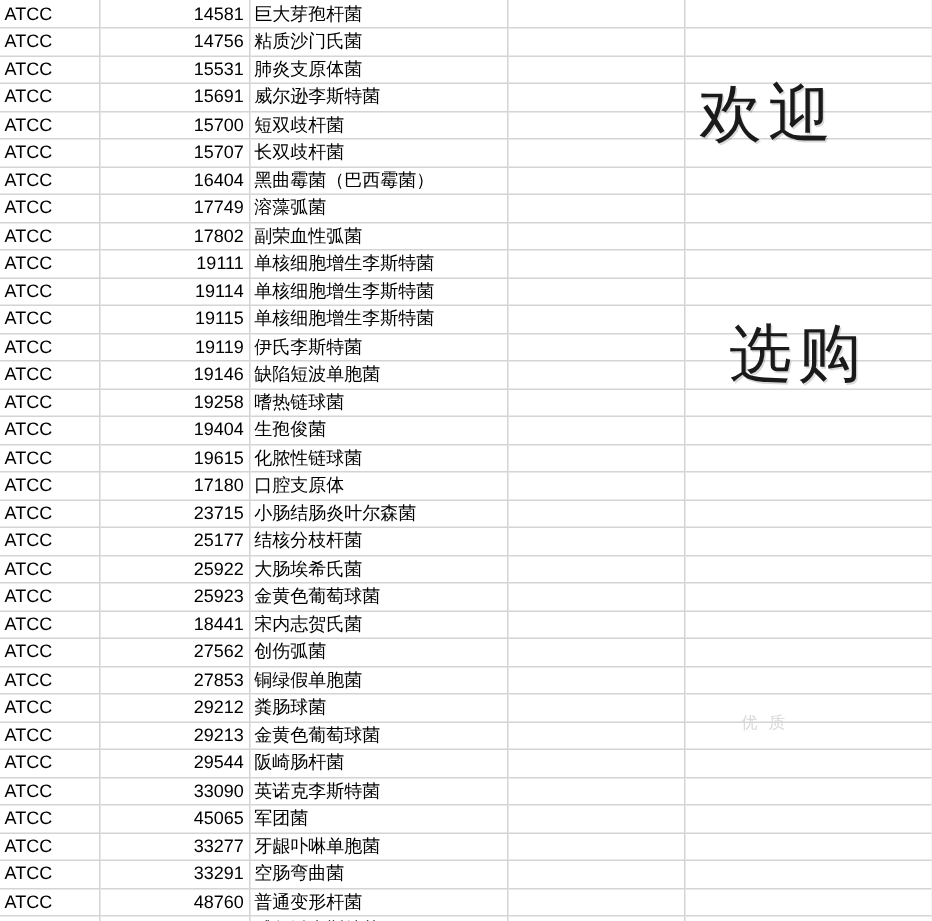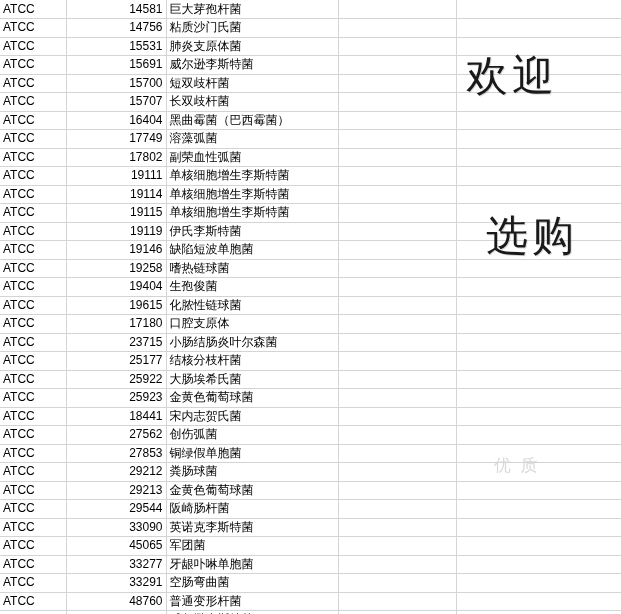--- a/index.html
+++ b/index.html
@@ -61,23 +61,23 @@
     font-weight: 400;
     pointer-events: none;
     text-shadow: 1px 1px 0 rgba(0,0,0,0.15);
   }
   #wm-top { left: 466px; top: 48px; }
   #wm-bottom { left: 486px; top: 208px; }
 
   .ghost {
     position: absolute;
     left: 494px;
-    top: 454px;
+    top: 474px;
     font-family: "DejaVu Sans", sans-serif;
-    font-size: 17px;
+    font-size: 11px;
     color: #d8d8d8;
     letter-spacing: 2px;
     pointer-events: none;
   }
 </style>
 </head>
 <body>
 
 <div id="sheet">
   <table class="grid">

